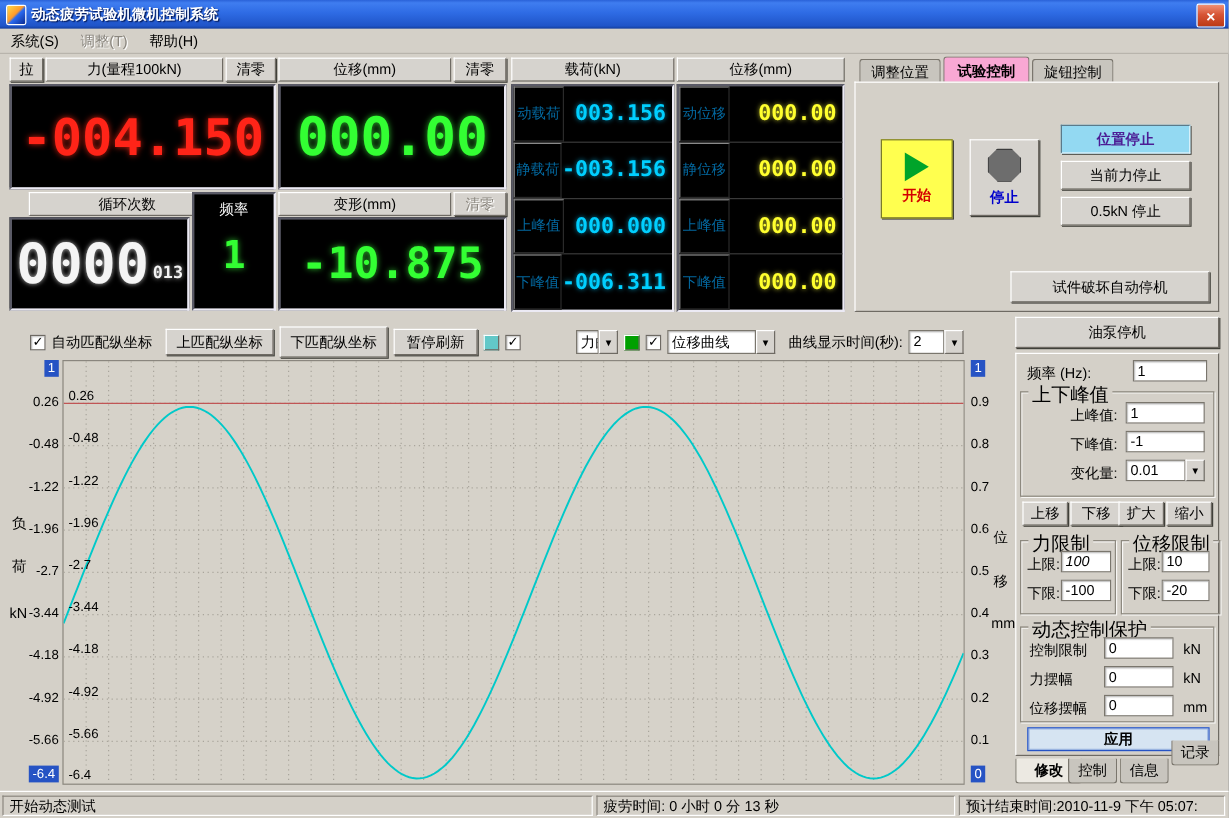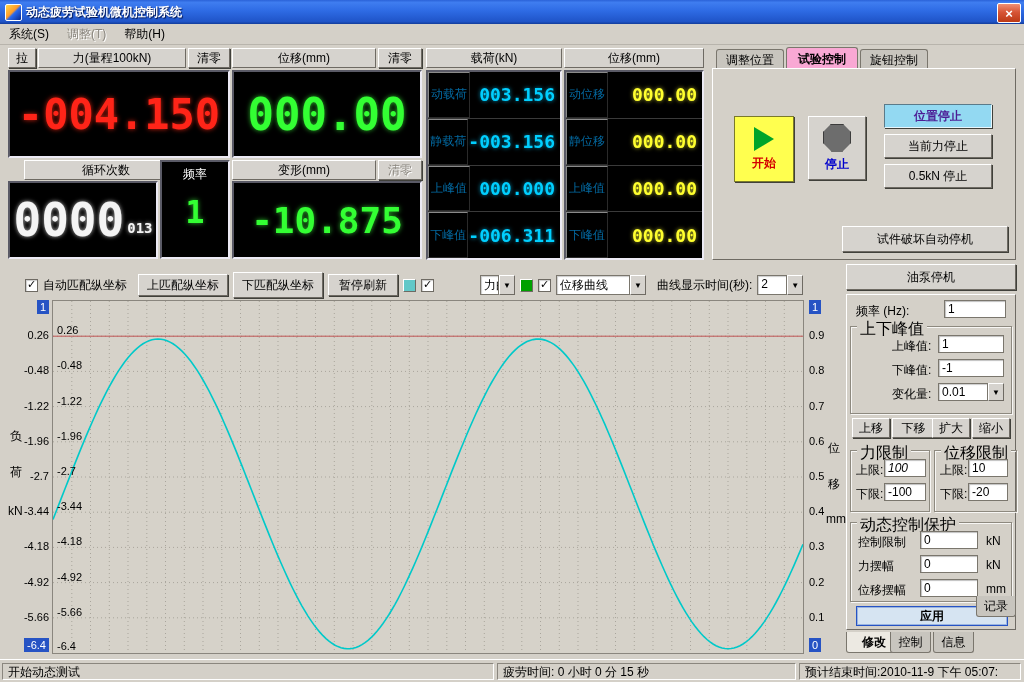--- a/index.html
+++ b/index.html
@@ -390,21 +390,21 @@
   <span class="abs lbl" style="left:986px;top:558px;">kN</span>
   <span class="abs lbl" style="left:858px;top:582px;">位移摆幅</span>
   <input class="abs field" style="left: 920px; top: 579px; width: 58px; height: 18px;" readonly="" value="0">
   <span class="abs lbl" style="left:986px;top:582px;">mm</span>
 
   <div class="abs btn apply-btn" style="left:856px;top:606px;width:152px;height:20px;">应用</div>
 
   <div class="abs vtab active" style="left:846px;top:632px;width:56px;height:21px;">修改</div>
   <div class="abs vtab" style="left:890px;top:632px;width:41px;height:21px;">控制</div>
   <div class="abs vtab" style="left:933px;top:632px;width:41px;height:21px;">信息</div>
-  <div class="abs vtab" style="left:976px;top:596px;width:40px;height:21px;">记录</div>
+  <div class="abs vtab" style="left:976px;top:617px;width:40px;height:21px;">记录</div>
 
   <div class="abs statusbar">
     <div class="scell" style="left:2px;width:492px;">开始动态测试</div>
-    <div class="scell" style="left:497px;width:299px;">疲劳时间: 0 小时 0 分 15 秒</div>
+    <div class="scell" style="left:497px;width:299px;">疲劳时间: 0 小时 0 分 13 秒</div>
     <div class="scell" style="left:799px;width:222px;">预计结束时间:2010-11-9 下午 05:07:</div>
   </div>
 
 </div>
 
 </body></html>

